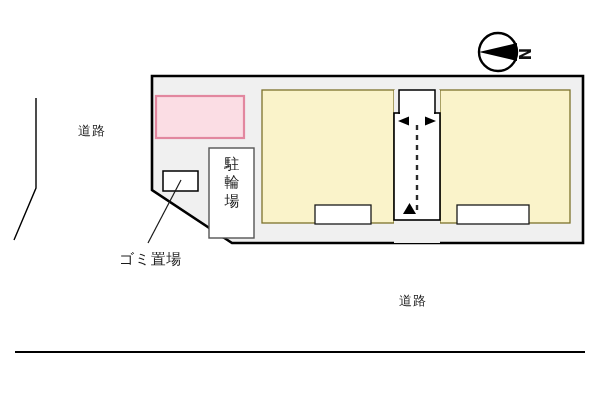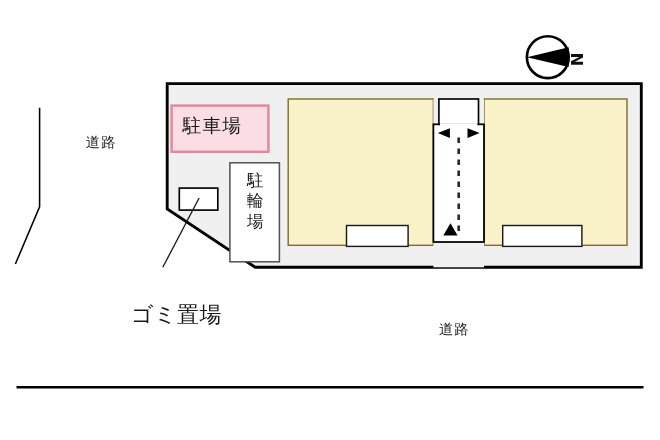--- a/index.html
+++ b/index.html
@@ -30,23 +30,22 @@
     font-family: "DejaVu Sans", "Liberation Sans", sans-serif;
     color: #1a1a1a;
     white-space: nowrap;
     line-height: 1.05;
   }
   .label-road {
     font-size: 13px;
     letter-spacing: 1px;
   }
   .label-gomi {
-    font-size: 20px;
+    font-size: 15px;
     letter-spacing: 0.5px;
-    margin-top: 24px;
   }
   .label-parking {
     font-size: 17px;
     font-weight: 500;
     letter-spacing: 1px;
   }
   .label-bicycle {
     font-size: 15px;
     letter-spacing: 0px;
     text-align: center;
@@ -145,21 +144,20 @@
     </g>
 
   </svg>
 
   <div class="label label-road" style="left:78px; top:124px;">道路</div>
 
   <div class="label label-road" style="left:399px; top:294px;">道路</div>
 
   <div class="label label-gomi" style="left:119px; top:252px;">ゴミ置場</div>
 
-  <div class="label label-parking" style="left:166px; top:107px;">駐車場</div>
 
   <div class="label label-bicycle" style="left:217px; top:155px; width:30px;">
     <span>駐</span>
     <span>輪</span>
     <span>場</span>
   </div>
 
   <div class="compass-n" style="left:518px; top:45px;">N</div>
 
 </div>

